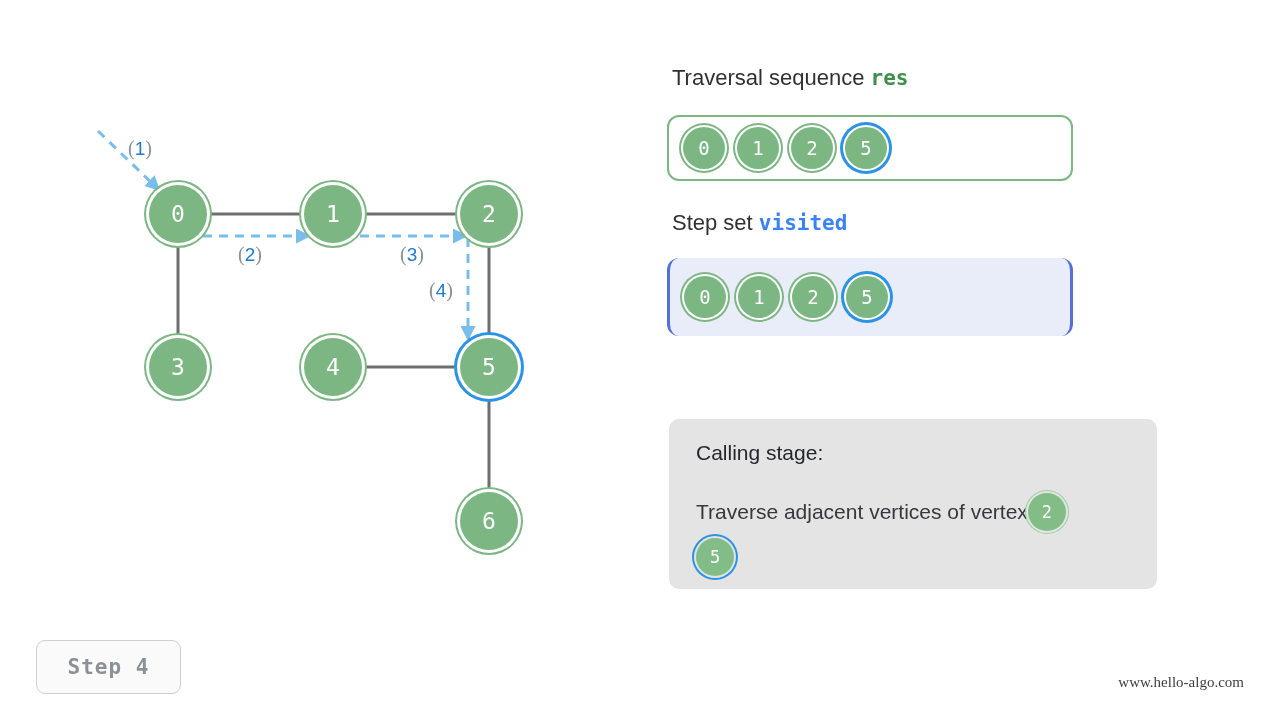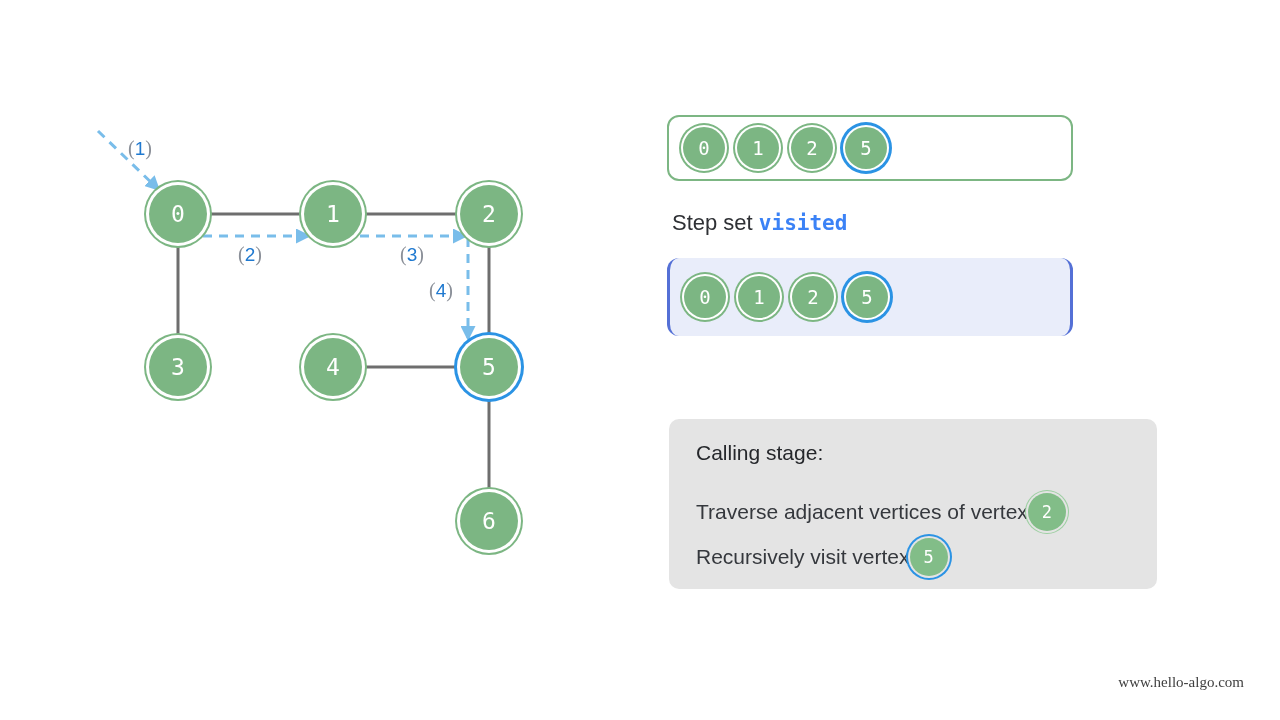--- a/index.html
+++ b/index.html
@@ -192,20 +192,23 @@
     <div class="node" style="left:460px;top:492px;">
       <span>6</span>
     </div>
 
     <div class="steplabel" style="left:128px;top:137px;">(<b>1</b>)</div>
     <div class="steplabel" style="left:238px;top:243px;">(<b>2</b>)</div>
     <div class="steplabel" style="left:400px;top:243px;">(<b>3</b>)</div>
     <div class="steplabel" style="left:429px;top:279px;">(<b>4</b>)</div>
   </div>
 
+  <div class="panel-title" style="left:672px;top:65px;">
+    <span>Traversal sequence </span><span class="code green">res</span>
+  </div>
   <div class="valbox" id="res-box">
     <div class="chip">
         <span>0</span>
       </div>
     <div class="chip">
         <span>1</span>
       </div>
     <div class="chip">
         <span>2</span>
       </div>
@@ -234,21 +237,21 @@
 
   <div id="stage-box"></div>
   <div id="stage-heading">Calling stage:</div>
   <div class="stage-line" id="stage-line-1">
     <span>Traverse adjacent vertices of vertex</span>
     <span class="chip-sm">
         <span>2</span>
       </span>
   </div>
   <div class="stage-line" id="stage-line-2">
-    <span>Recursively visit vertex</span>
     <span class="chip-sm highlight">
         <span>5</span>
       </span>
   </div>
 
+  <div id="step-badge">Step 4</div>
   <div id="watermark">www.hello-algo.com</div>
 
 </div>
 
 </body></html>

